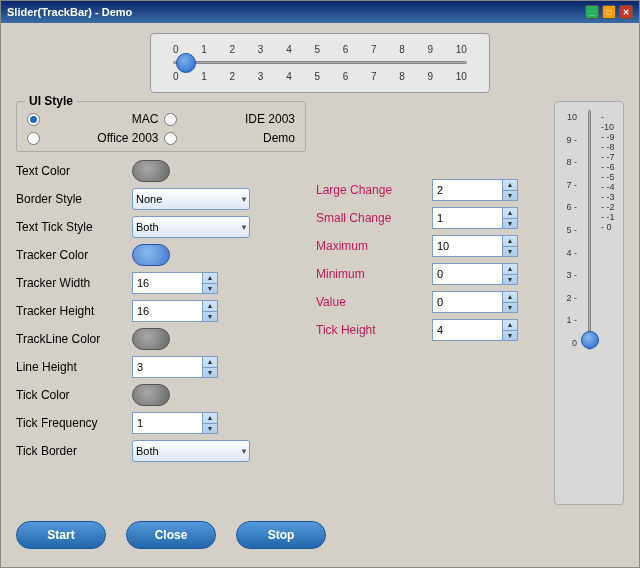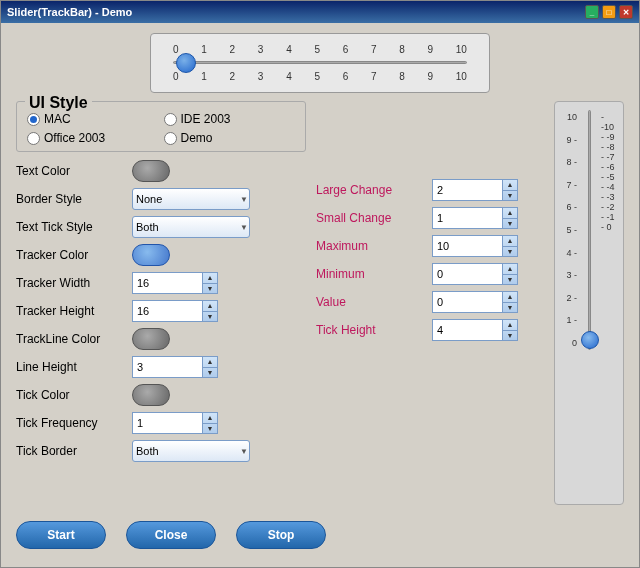--- a/index.html
+++ b/index.html
@@ -215,34 +215,35 @@
       padding: 6px 10px;
       position: relative;
       background: #d4d0c8;
     }
     .ui-style-title {
       position: absolute;
       top: -8px;
       left: 8px;
       background: #d4d0c8;
       padding: 0 4px;
-      font-size: 16px;
+      font-size: 12px;
       font-weight: bold;
     }
     .radio-grid {
       display: grid;
       grid-template-columns: 1fr 1fr;
       gap: 5px;
       margin-top: 4px;
     }
     .radio-row {
       display: flex;
       align-items: center;
       gap: 4px;
       font-size: 12px;
+      justify-content: space-between;
     }
     .radio-circle {
       width: 13px;
       height: 13px;
       border-radius: 50%;
       border: 1px solid #777;
       background: #fff;
       display: flex;
       align-items: center;
       justify-content: center;

